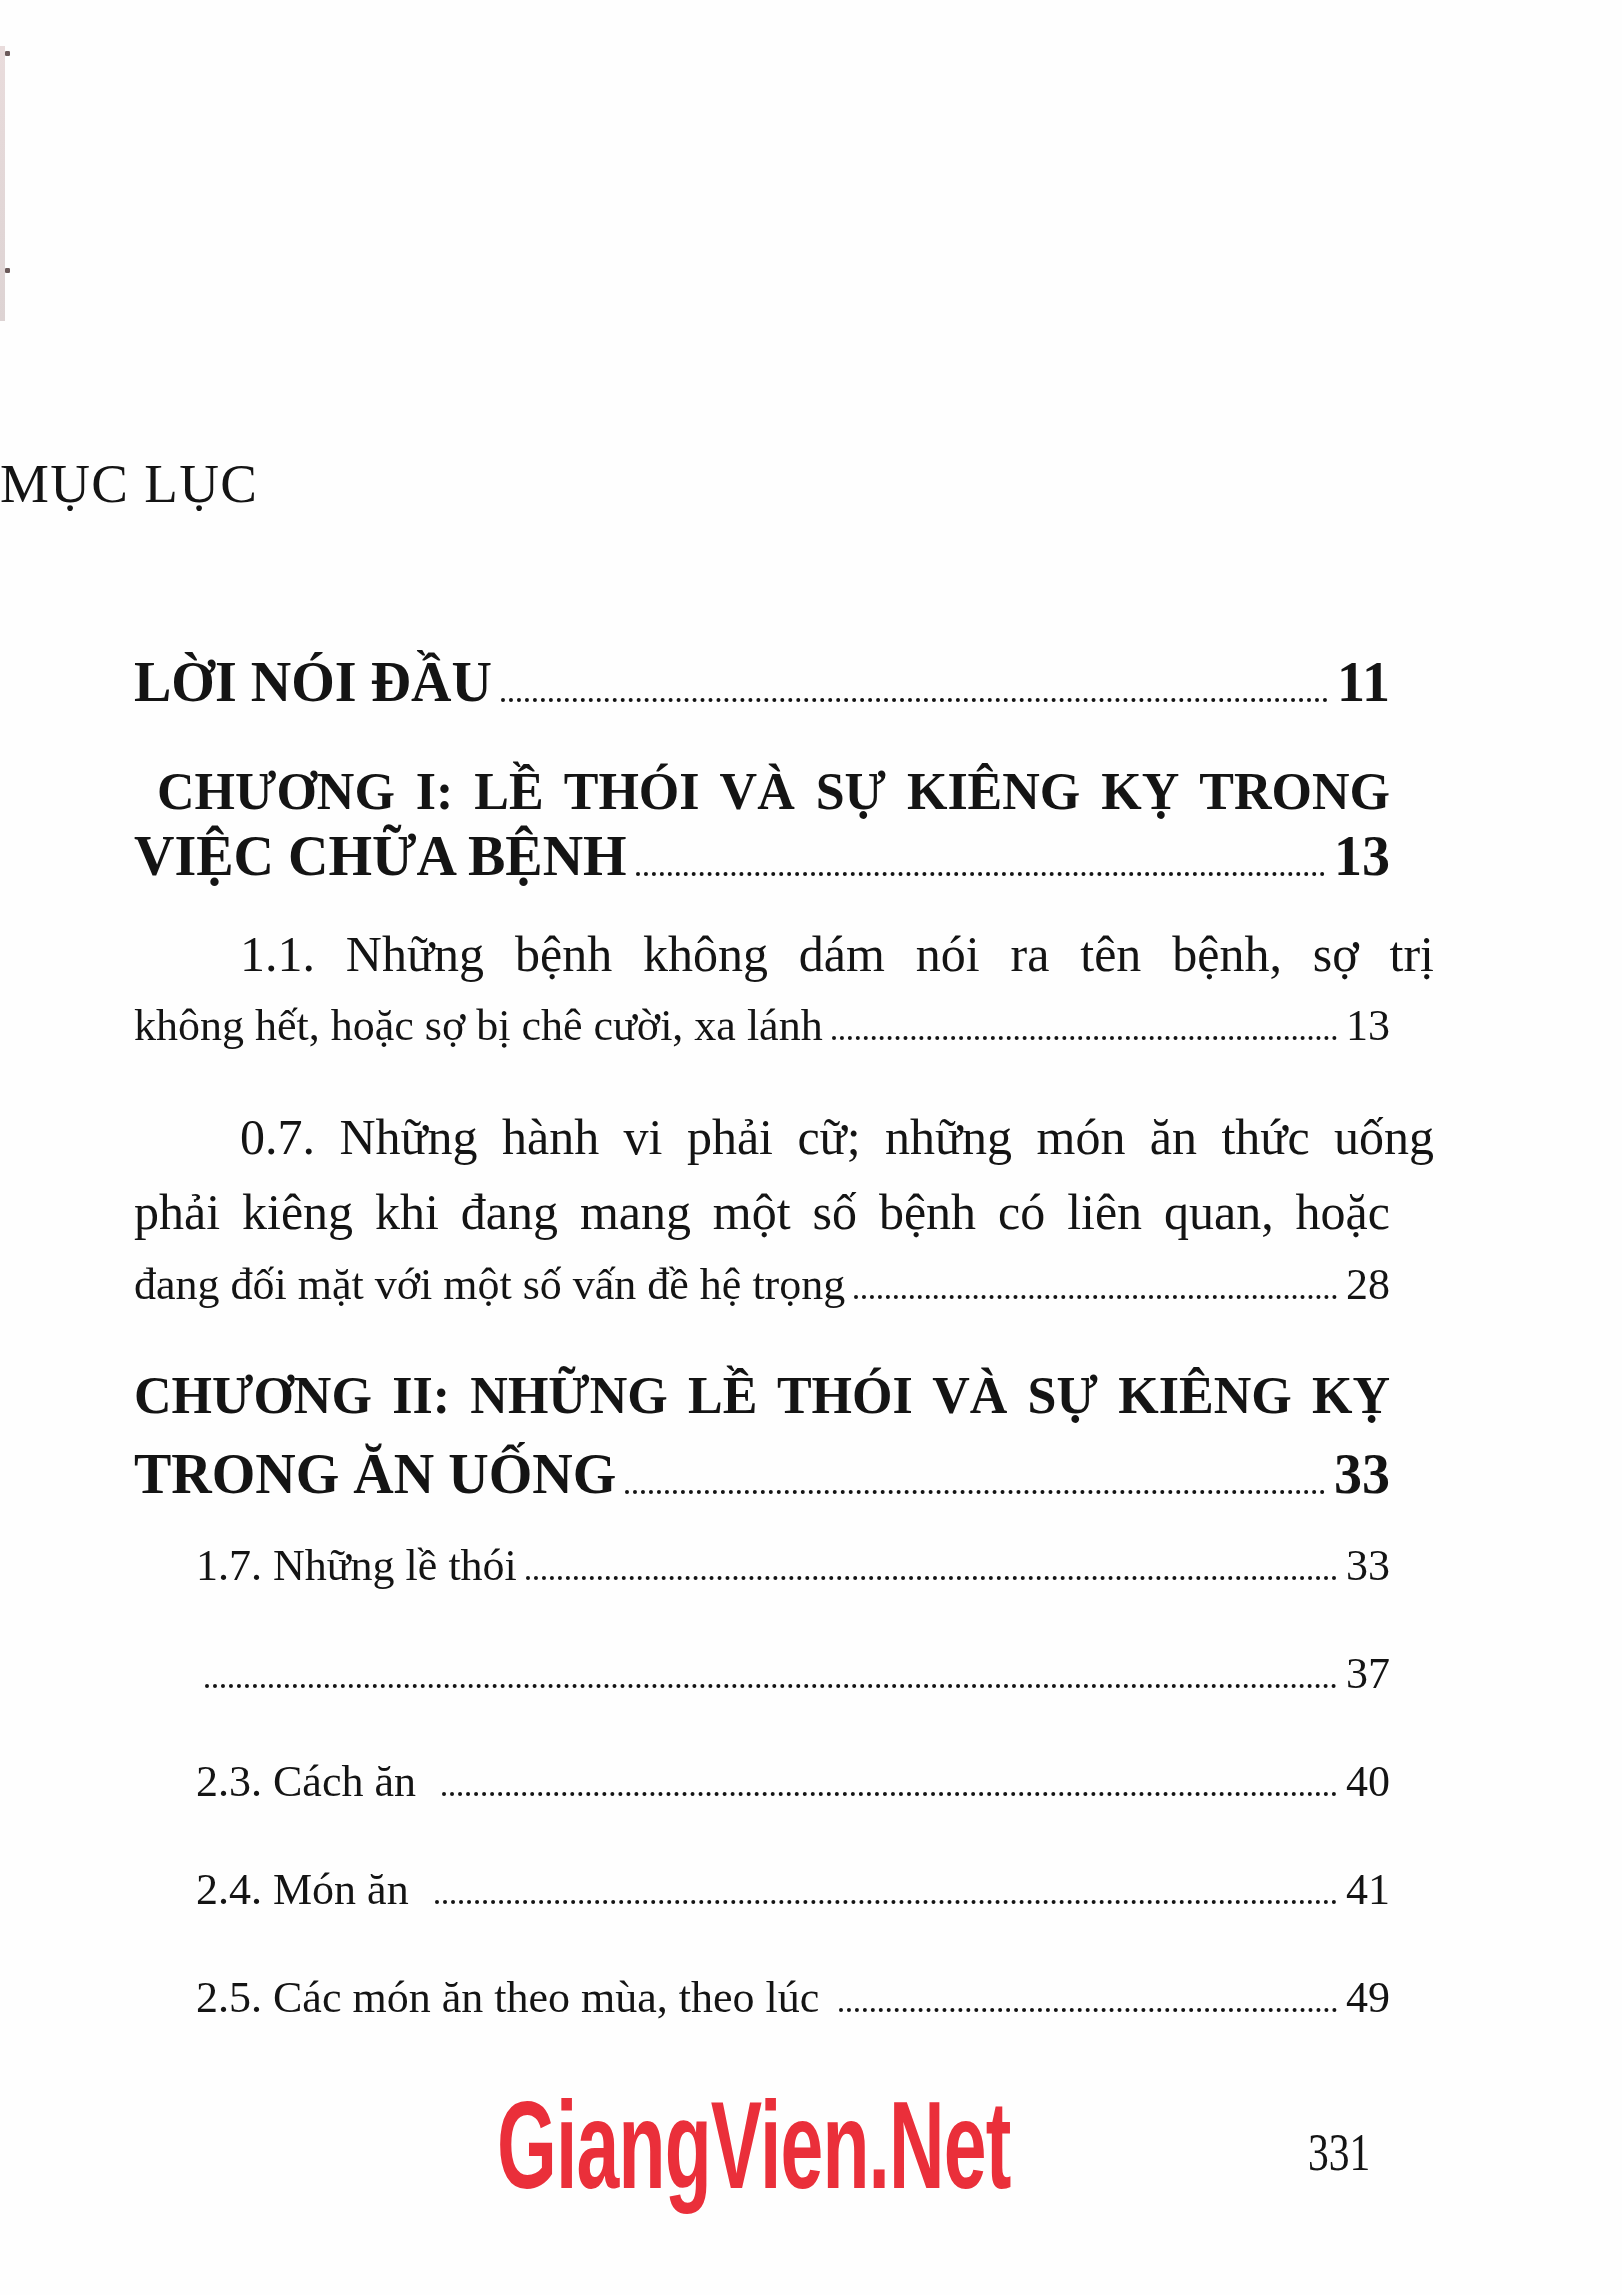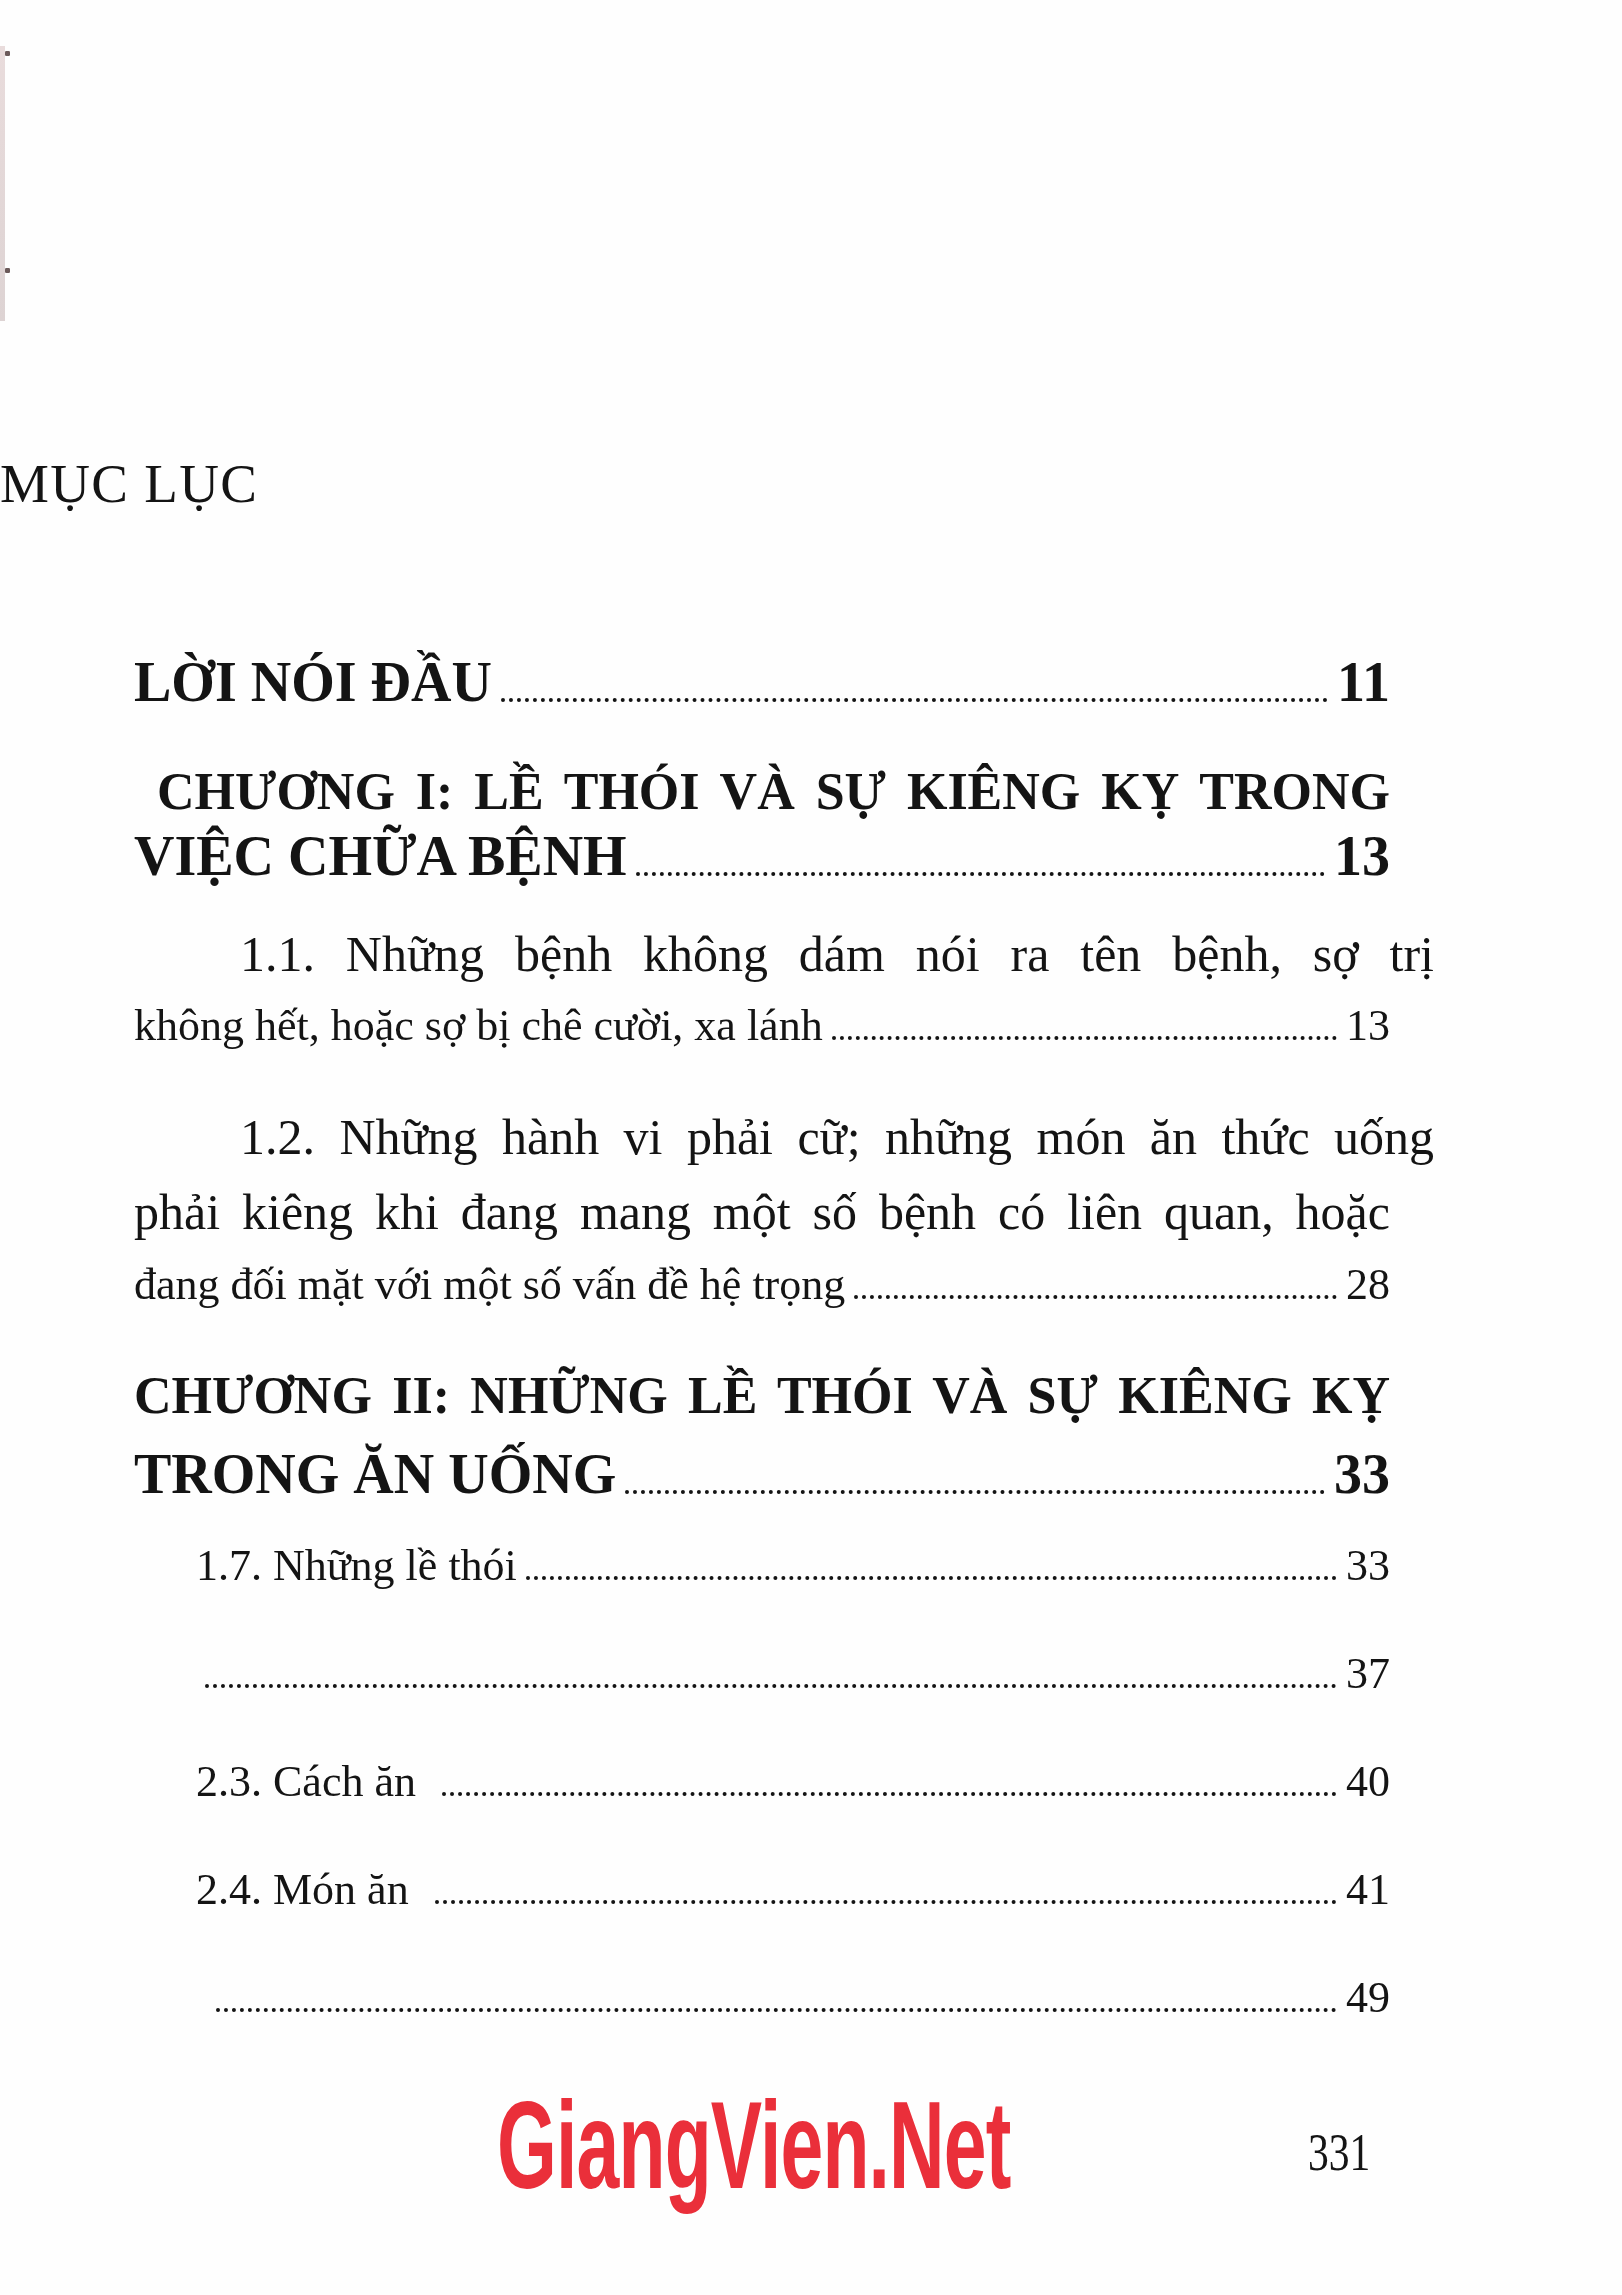--- a/index.html
+++ b/index.html
@@ -67,21 +67,21 @@
   <span class="page">13</span>
 </div>
 
 <div class="justify first" style="top:929px">1.1. Những bệnh không dám nói ra tên bệnh, sợ trị</div>
 <div class="line" style="top:1004px">
   <span class="txt">không hết, hoặc sợ bị chê cười, xa lánh</span>
   <span class="dots"></span>
   <span class="page">13</span>
 </div>
 
-<div class="justify first" style="top:1112px">1.2. Những hành vi phải cữ; những món ăn thức uống</div>
+<div class="justify first" style="top:1112px">0.7. Những hành vi phải cữ; những món ăn thức uống</div>
 <div class="justify" style="top:1187px">phải kiêng khi đang mang một số bệnh có liên quan, hoặc</div>
 <div class="line" style="top:1263px">
   <span class="txt">đang đối mặt với một số vấn đề hệ trọng</span>
   <span class="dots"></span>
   <span class="page">28</span>
 </div>
 
 <div class="justify bold" style="top:1370px">CHƯƠNG II: NHỮNG LỀ THÓI  VÀ SỰ KIÊNG KỴ</div>
 <div class="line bold" style="top:1446px">
   <span class="txt">TRONG ĂN UỐNG</span>
@@ -102,19 +102,20 @@
   <span class="txt">2.3. Cách ăn</span>
   <span class="dots" style="margin-left:26px"></span>
   <span class="page">40</span>
 </div>
 <div class="line sub" style="top:1868px">
   <span class="txt">2.4. Món ăn</span>
   <span class="dots" style="margin-left:26px"></span>
   <span class="page">41</span>
 </div>
 <div class="line sub" style="top:1976px">
+  <span class="txt">2.5. Các món ăn theo mùa, theo lúc</span>
   <span class="dots" style="margin-left:19.6px"></span>
   <span class="page">49</span>
 </div>
 
 <div class="watermark">GiangVien.Net</div>
 <div class="pagenum">331</div>
 
 
 </body></html>

